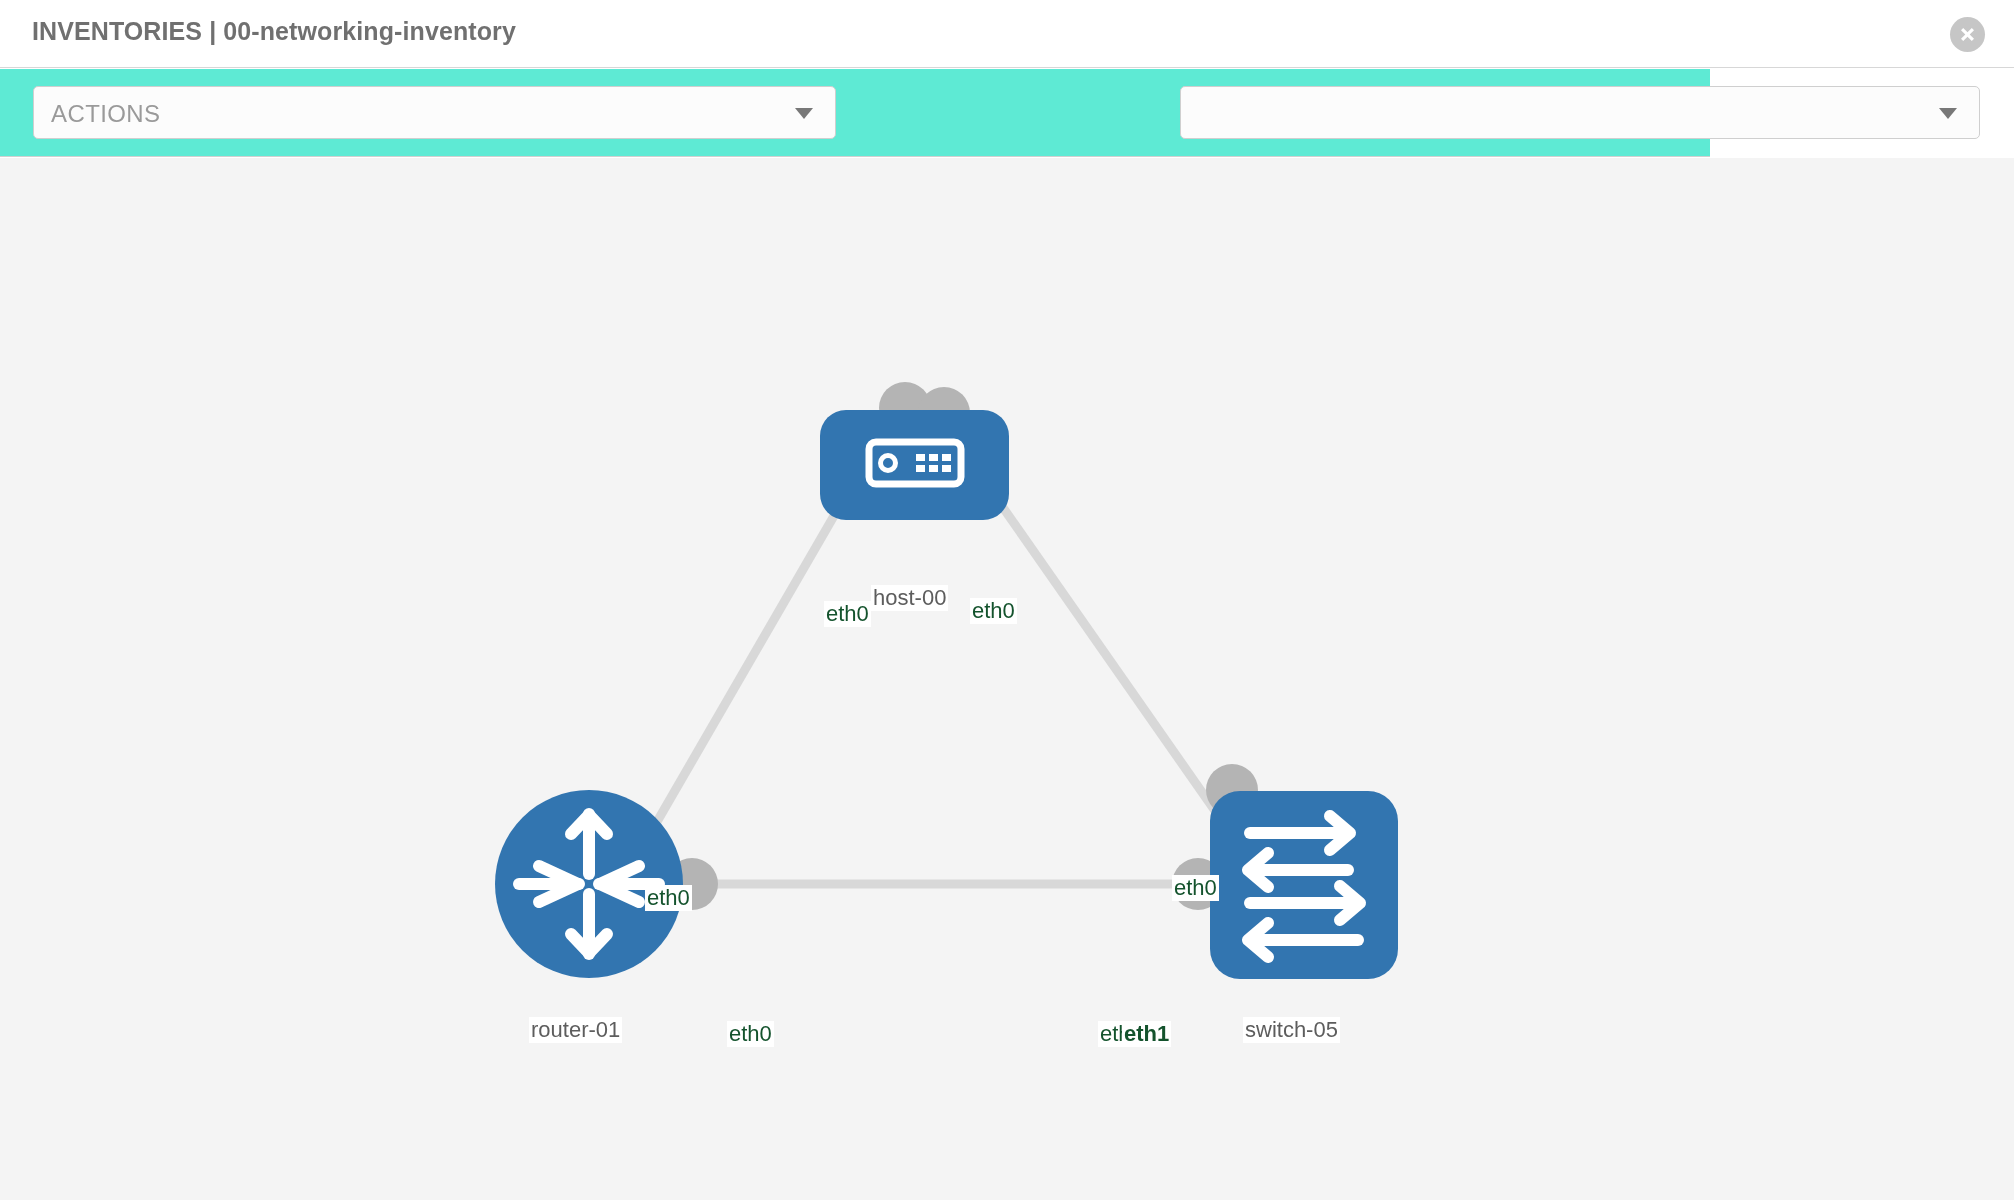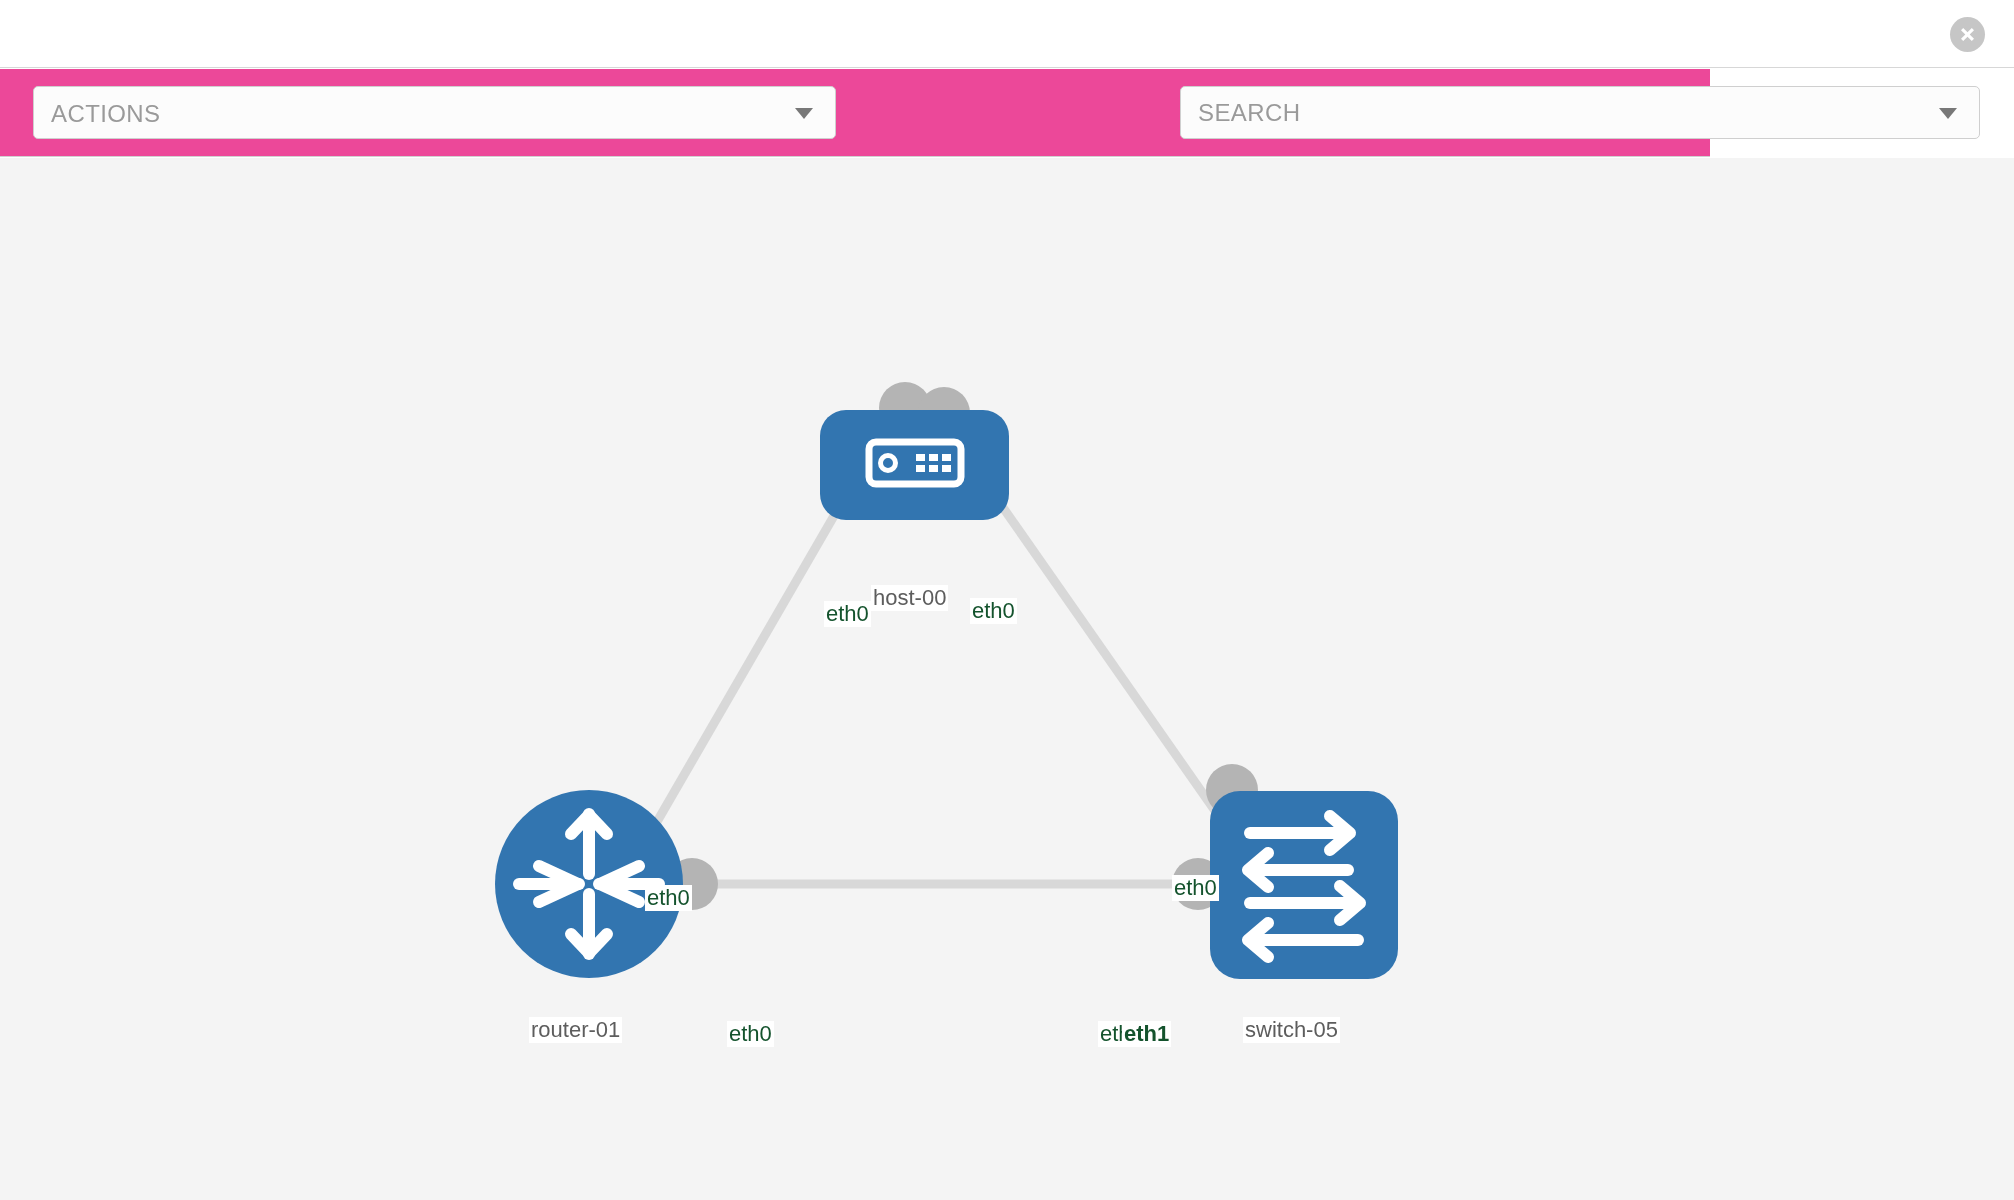--- a/index.html
+++ b/index.html
@@ -27,21 +27,21 @@
     position: absolute; right: 29px; top: 17px;
     width: 35px; height: 35px; border-radius: 50%;
     background: #c6c6c6; cursor: pointer;
   }
   #close-btn svg { display: block; }
 
   
   #toolbar {
     position: absolute; left: 0; top: 69px;
     width: 1710px; height: 88px;
-    background: #ec4899;
+    background: #5eead4;
     border-bottom: 1px solid #d0d0d0;
   }
   #actions-select {
     position: absolute; left: 33px; top: 17px;
     width: 803px; height: 53px;
     background: #fcfcfc;
     border: 1px solid #cfcfcf; border-radius: 5px;
     cursor: pointer;
   }
   #actions-label {
@@ -136,20 +136,21 @@
   #zoom-plus::before, #zoom-plus::after {
     content: ""; position: absolute; background: #7c8089; border-radius: 1px;
   }
   #zoom-plus::before { left: 0; top: 10px; width: 26px; height: 6px; }
   #zoom-plus::after { left: 10px; top: 0; width: 6px; height: 26px; }
 </style>
 </head>
 <body>
 
 <div id="header">
+  <div id="page-title">INVENTORIES | 00-networking-inventory</div>
   <div id="close-btn">
     <svg width="35" height="35" viewBox="0 0 35 35">
       <path d="M11 13.2 L13.2 11 L17.5 15.3 L21.8 11 L24 13.2 L19.7 17.5 L24 21.8 L21.8 24 L17.5 19.7 L13.2 24 L11 21.8 L15.3 17.5 Z" fill="#ffffff"></path>
     </svg>
   </div>
 </div>
 
 <div id="toolbar">
 
   <div id="actions-select">
@@ -168,21 +169,20 @@
       <g fill="none" stroke="#7c8089" stroke-width="4.2" stroke-linecap="round">
         <circle cx="16" cy="16" r="8.2" fill="none"></circle>
         <path d="M21.6 21.6 L35 35"></path>
         <path d="M30.5 30.5 L35.5 25.8"></path>
         <path d="M35 35 L39.5 30.8"></path>
       </g>
     </svg>
   </div>
 
   <div id="search-box">
-    <input id="search-input" type="text" placeholder="SEARCH" style="">
     <span class="caret"></span>
   </div>
 </div>
 
 <div id="canvas">
 
   <svg id="topology-svg" width="2014" height="1042">
 
     <g>
       <line x1="886" y1="268" x2="636" y2="700" stroke="#d8d8d8" stroke-width="9"></line>

